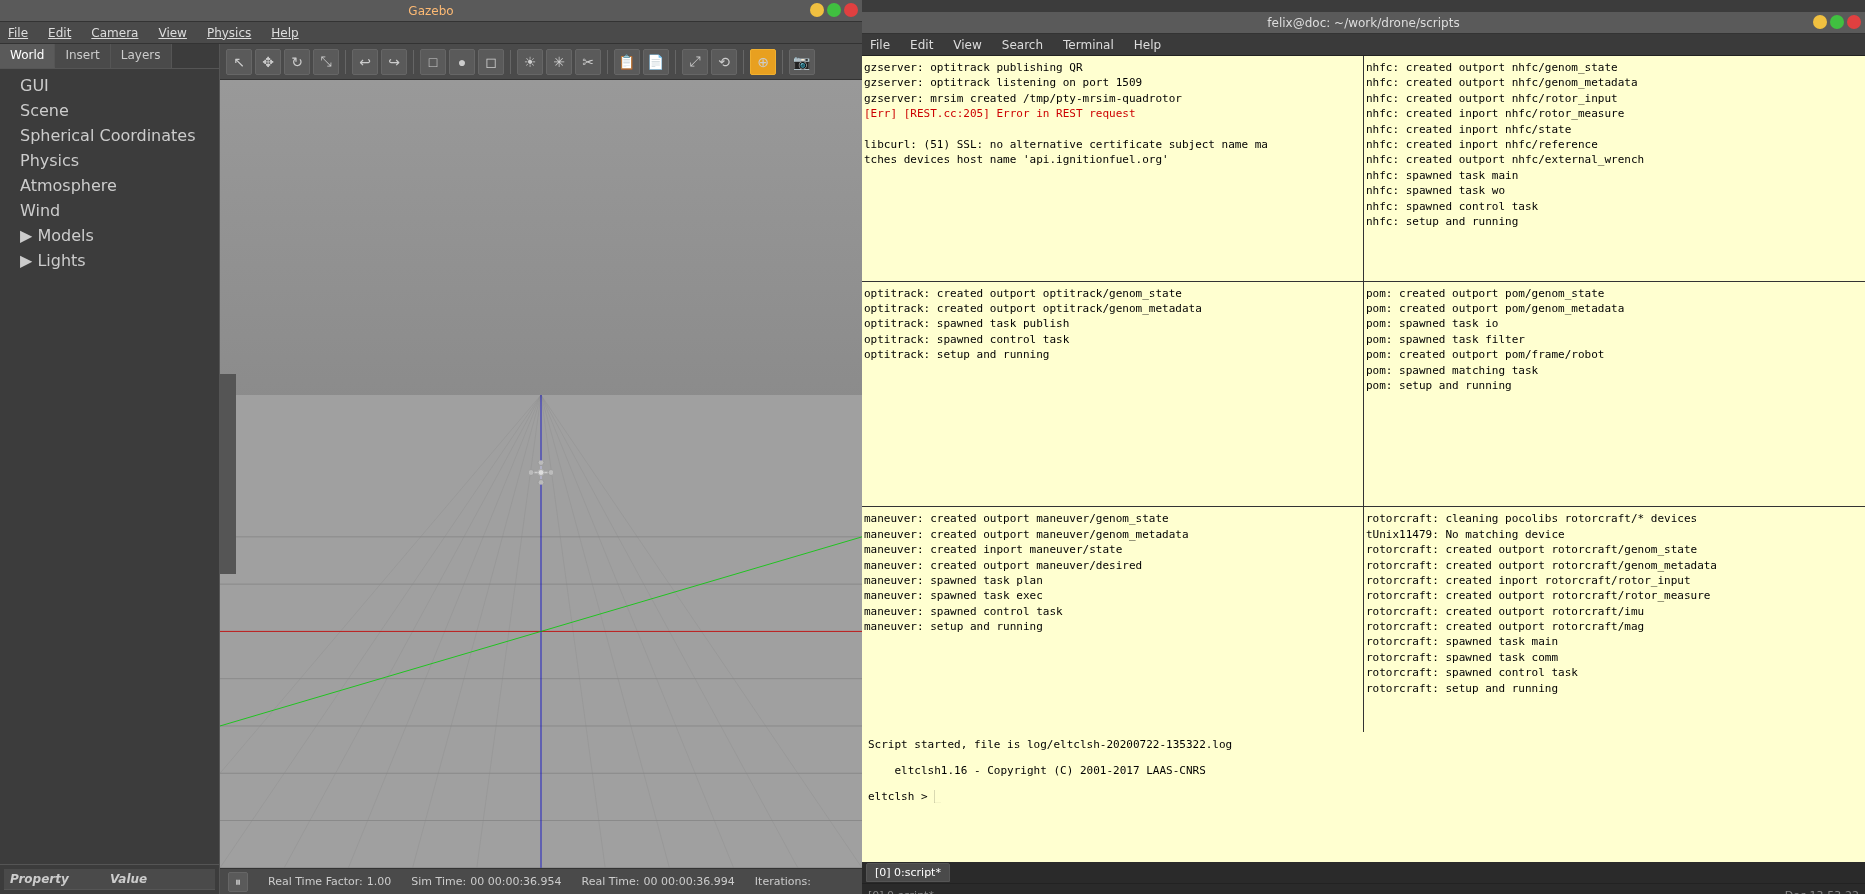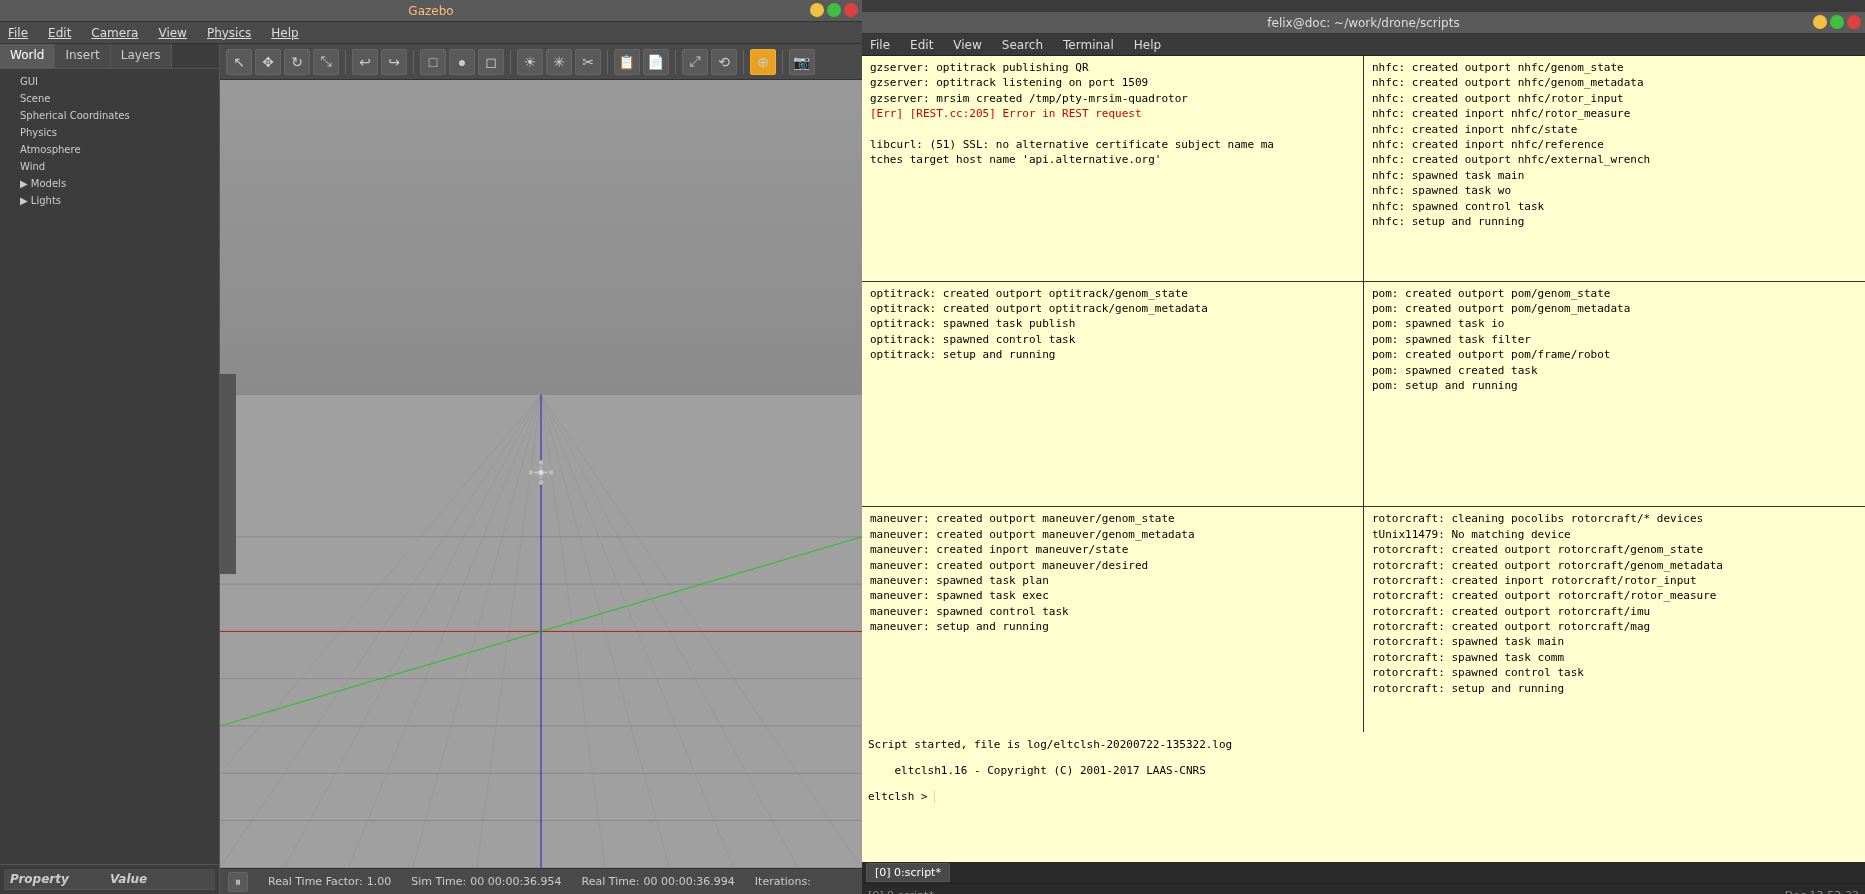--- a/index.html
+++ b/index.html
@@ -63,21 +63,21 @@
       color: #fff;
       border-bottom: 2px solid #5a5a5a;
     }
 
     
     .tree-nav { flex: 1; overflow-y: auto; padding: 4px 0; }
     .tree-item {
       padding: 3px 8px;
       cursor: pointer;
       color: #ccc;
-      font-size: 10px;
+      font-size: 16px;
       display: flex;
       gap: 4px;
     }
     .tree-item.indent-1 { padding-left: 20px; }
 
     
     .property-panel {
       border-top: 1px solid #555;
       padding: 4px;
     }
@@ -189,21 +189,21 @@
       display: grid;
       grid-template-columns: 1fr 1fr;
       grid-template-rows: 1fr 1fr 1fr;
       gap: 1px;
       background: #333;
       overflow: hidden;
     }
 
     .terminal-pane {
       background: #ffffd0;
-      padding: 4px 8px;
+      padding: 4px 2px;
       overflow: hidden;
       font-family: 'DejaVu Sans Mono', monospace;
       font-size: 11px;
       color: #000;
       line-height: 1.4;
     }
     .terminal-pane .err { color: #cc0000; }
 
     .terminal-tabs {
       background: #2a2a2a;
@@ -475,21 +475,21 @@
 
   <div class="terminal-content" style="flex:1; min-height:0;">
 
     <div class="terminal-pane">
       <div>gzserver: optitrack publishing QR</div>
       <div>gzserver: optitrack listening on port 1509</div>
       <div>gzserver: mrsim created /tmp/pty-mrsim-quadrotor</div>
       <div class="err">[Err] [REST.cc:205] Error in REST request</div>
       <div>&nbsp;</div>
       <div>libcurl: (51) SSL: no alternative certificate subject name ma</div>
-      <div>tches target host name 'api.alternative.org'</div>
+      <div>tches devices host name 'api.ignitionfuel.org'</div>
     </div>
 
     <div class="terminal-pane">
       <div>nhfc: created outport nhfc/genom_state</div>
       <div>nhfc: created outport nhfc/genom_metadata</div>
       <div>nhfc: created outport nhfc/rotor_input</div>
       <div>nhfc: created inport nhfc/rotor_measure</div>
       <div>nhfc: created inport nhfc/state</div>
       <div>nhfc: created inport nhfc/reference</div>
       <div>nhfc: created outport nhfc/external_wrench</div>
@@ -506,21 +506,21 @@
       <div>optitrack: spawned control task</div>
       <div>optitrack: setup and running</div>
     </div>
 
     <div class="terminal-pane">
       <div>pom: created outport pom/genom_state</div>
       <div>pom: created outport pom/genom_metadata</div>
       <div>pom: spawned task io</div>
       <div>pom: spawned task filter</div>
       <div>pom: created outport pom/frame/robot</div>
-      <div>pom: spawned created task</div>
+      <div>pom: spawned matching task</div>
       <div>pom: setup and running</div>
     </div>
 
     <div class="terminal-pane">
       <div>maneuver: created outport maneuver/genom_state</div>
       <div>maneuver: created outport maneuver/genom_metadata</div>
       <div>maneuver: created inport maneuver/state</div>
       <div>maneuver: created outport maneuver/desired</div>
       <div>maneuver: spawned task plan</div>
       <div>maneuver: spawned task exec</div>

